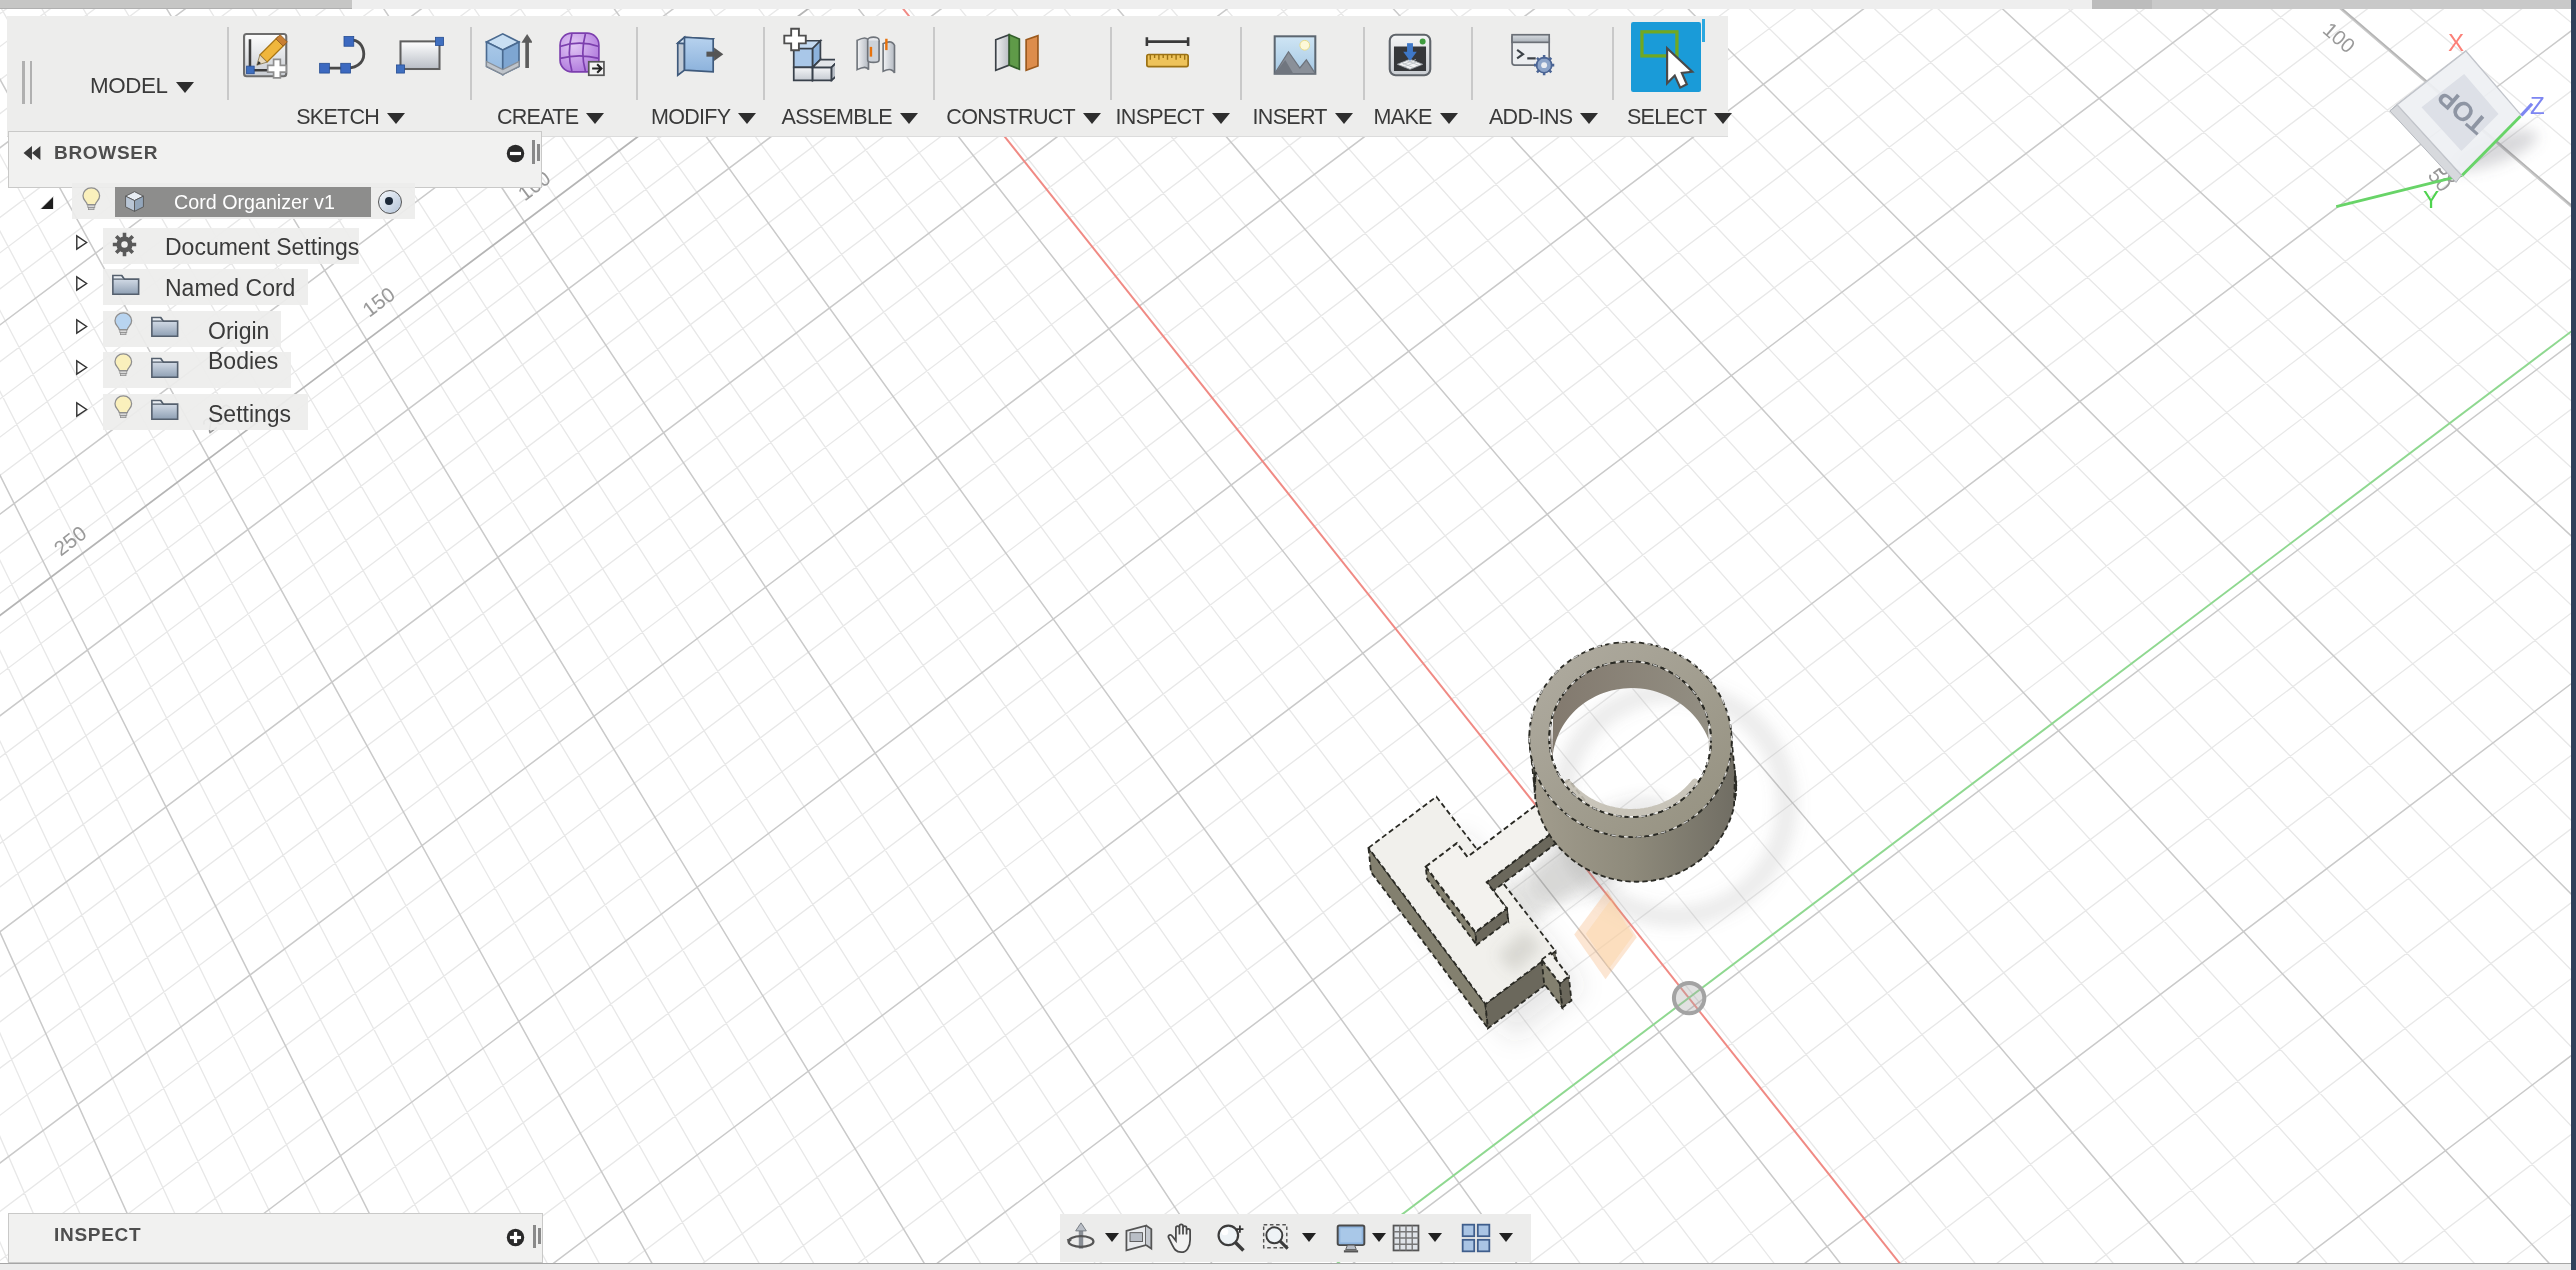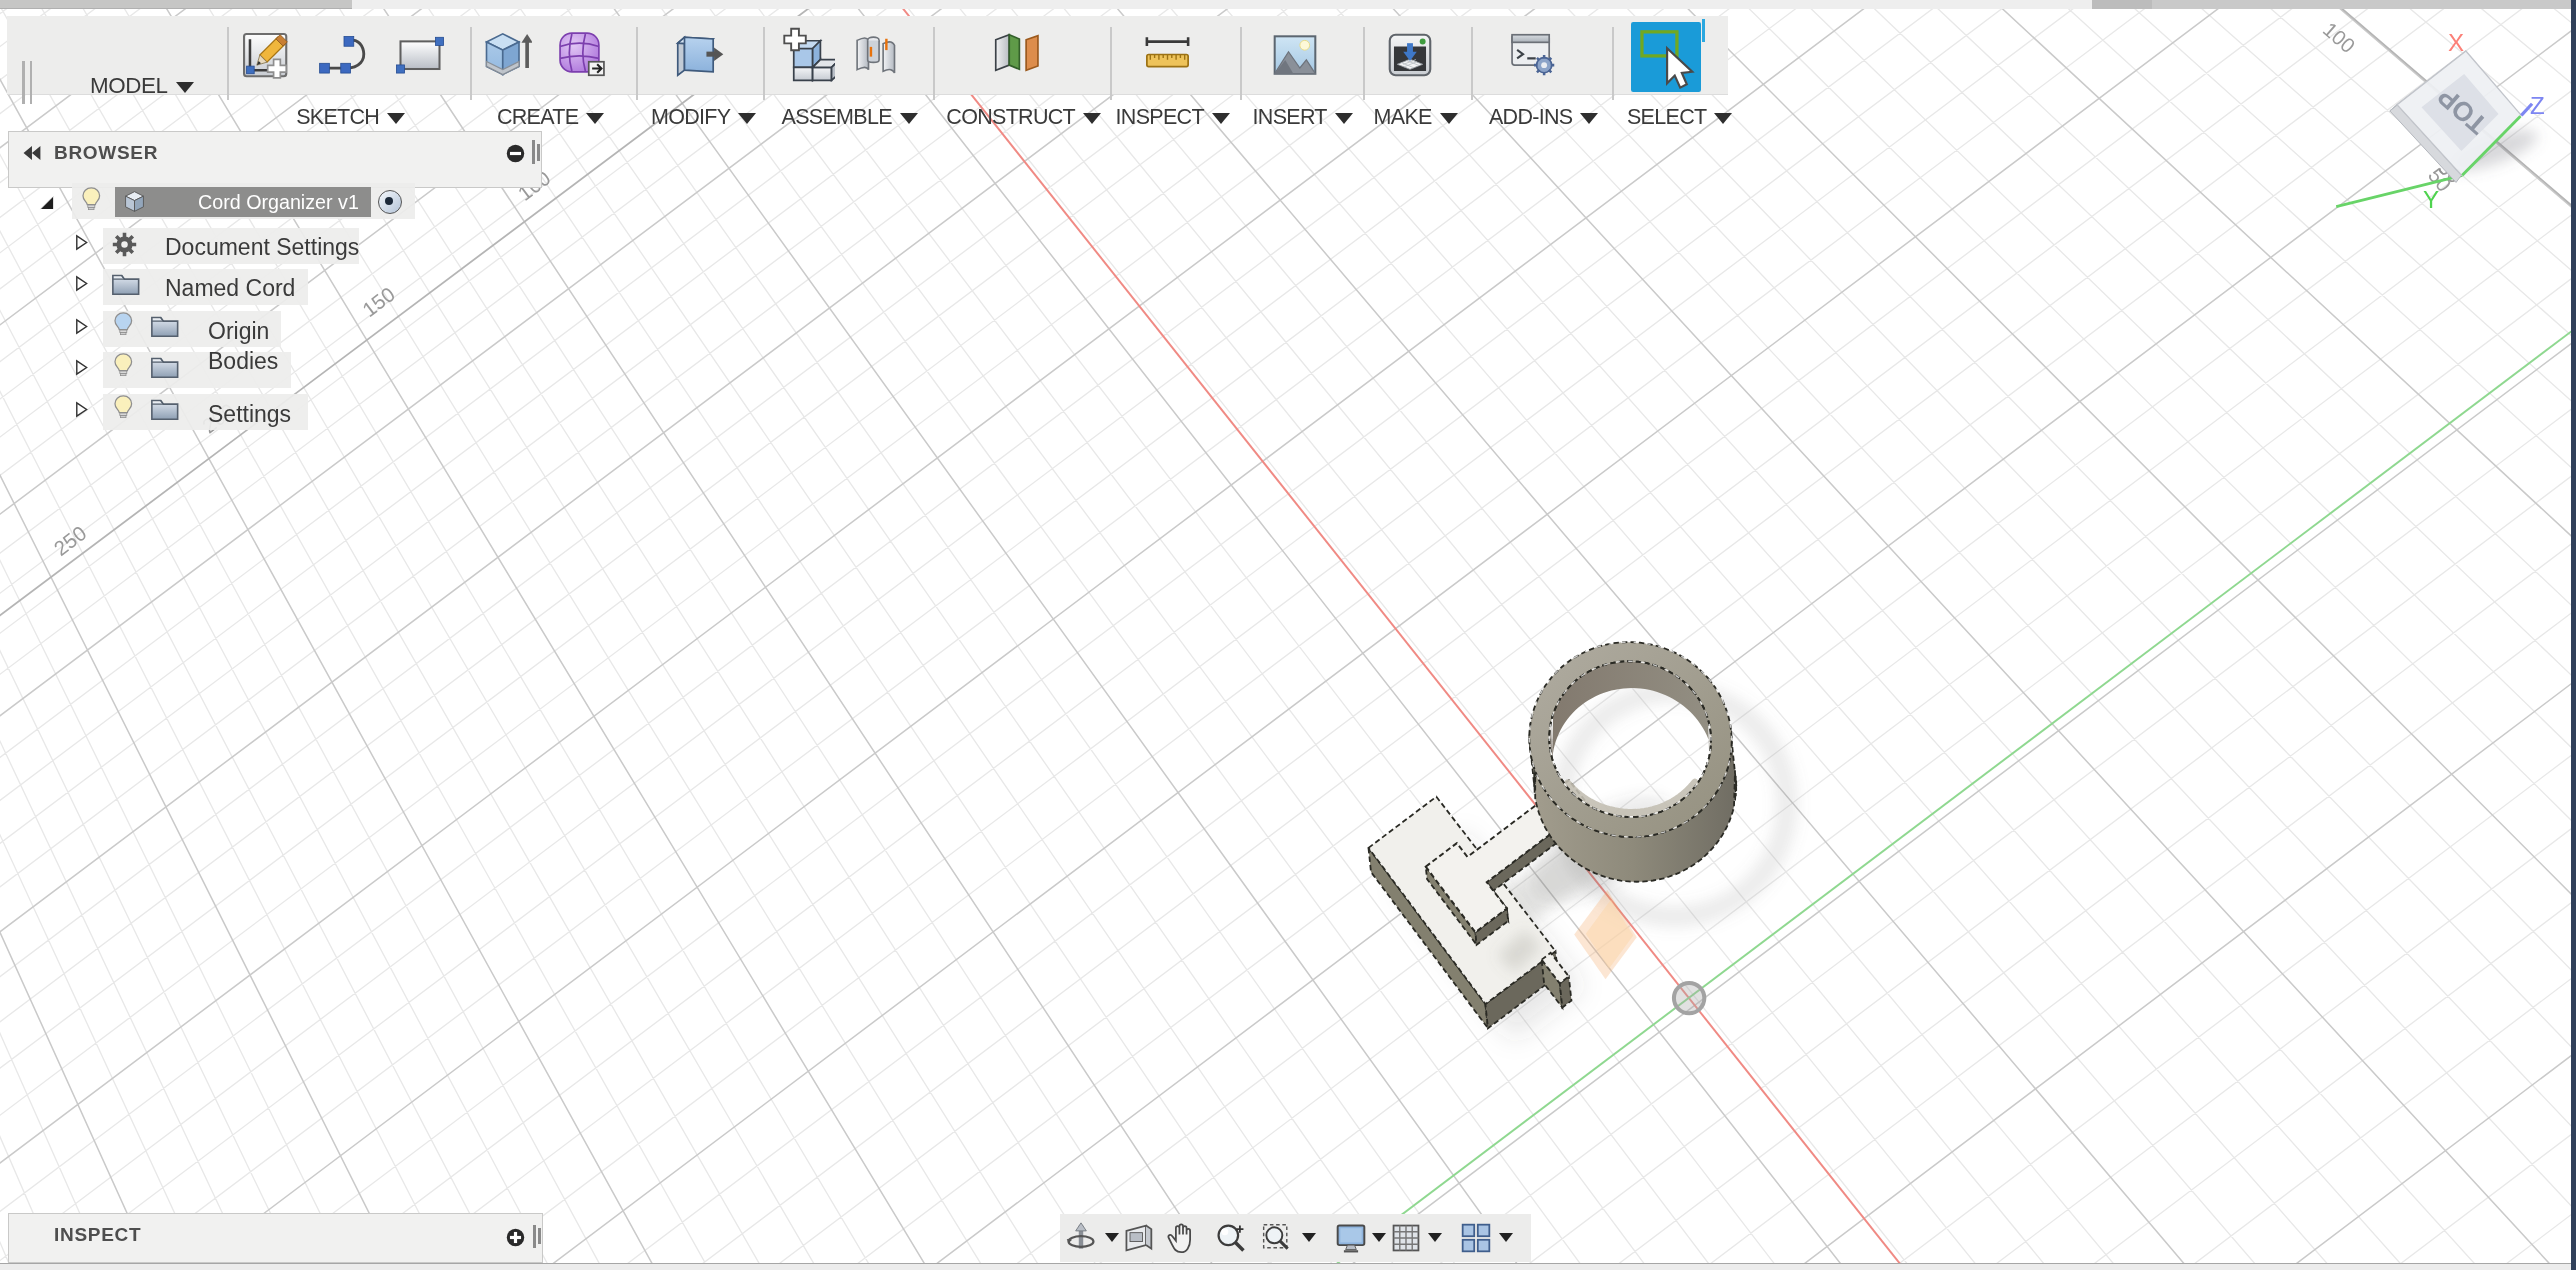--- a/index.html
+++ b/index.html
@@ -1,30 +1,30 @@
 <!DOCTYPE html>
 <html style="font-size:14.3px"><head><meta charset="utf-8">
 <style>
 * { margin:0; padding:0; box-sizing:border-box; }
 html,body { width:2576px; height:1270px; overflow:hidden; background:#fff;
   font-family:"Liberation Sans", sans-serif; }
 #canvas { position:absolute; inset:0; background:#fff; }
 .strip { position:absolute; top:0; height:9px; }
-#toolbar { position:absolute; left:7.2px; top:16px; width:1721px; height:79px; background:#ededec; border-bottom:0.9px solid #dcdcdc; }
+#toolbar { position:absolute; left:7.2px; top:16px; width:1721px; height:121px; background:#ededec; border-bottom:0.9px solid #dcdcdc; }
 .sep { position:absolute; top:10.7px; width:1.8px; height:73px; background:#c9c9c9; }
 .tlab { position:absolute; top:89px; width:215px; text-align:center; font-size:21.5px; letter-spacing:-0.7px; color:#3a3a3a; white-space:nowrap; }
 .tri { display:inline-block; width:0; height:0; border-left:9px solid transparent; border-right:9px solid transparent; border-top:11.6px solid #2e2e2e; margin-left:8px; }
 #modelbtn { position:absolute; left:27px; top:57px; width:215px; text-align:center; font-size:22.4px; letter-spacing:-0.4px; color:#3a3a3a; }
 .vh { position:absolute; top:45px; width:2.7px; height:43px; background:#b0b0b0; }
 #browser { position:absolute; left:8px; top:131px; width:534px; height:57px; background:#f1f1f0; border:1.8px solid #c9c9c8; z-index:30; }
 #comments { position:absolute; left:8px; top:1213px; width:535px; height:50px; background:#f1f1f0; border:1.8px solid #c9c9c8; z-index:30; }
 .ptitle { position:absolute; left:45px; top:9.8px; font-size:19px; font-weight:bold; color:#4e4e4e; letter-spacing:0.7px; }
 .trow { position:absolute; height:36px; background:rgba(237,237,236,0.92); z-index:30; }
 .ttext { position:absolute; font-size:23px; color:#3a3a3a; z-index:32; }
-.selbox { position:absolute; left:115px; top:187px; width:256px; height:30px; background:#8d8d8c; color:#fff; font-size:19.7px; line-height:30px; z-index:32;padding-left:24px; }
+.selbox { position:absolute; left:115px; top:187px; width:256px; height:30px; background:#8d8d8c; color:#fff; font-size:19.7px; line-height:30px; z-index:32; }
 .radio { position:absolute; left:378px; top:190px; width:24px; height:24px; border-radius:50%; background:linear-gradient(135deg,#f4f8fc,#b4c4d8); border:1.8px solid #555; z-index:32; }
 .rdot { position:absolute; left:6.3px; top:6.3px; width:8px; height:8px; border-radius:50%; background:#1c2a3a; }
 #navbar { position:absolute; left:1060px; top:1214px; width:471px; height:48px; background:#ececeb; z-index:30; }
 #bstrip { position:absolute; left:0; top:1263px; width:2576px; height:7.2px; background:#ececec; border-top:0.9px solid #a6a6a6; z-index:35; }
 #rstrip { position:absolute; left:2571px; top:0; width:5.4px; height:1270px; background:#31405a; z-index:40; }
 </style></head>
 <body>
 <div id="canvas">
 <svg width="2576" height="1270" viewBox="0 0 2880 1420">
 <path d="M-730 -60L2940 9152M-654 -60L2940 8579M-616 -60L2940 8307M-578 -60L2940 8043M-539 -60L2940 7787M-459 -60L2940 7300M-419 -60L2940 7067M-379 -60L2940 6841M-337 -60L2940 6621M-254 -60L2940 6201M-212 -60L2940 5999M-169 -60L2940 5804M-126 -60L2940 5613M-60 -100L2940 5247M-60 -177L2940 5071M-60 -253L2940 4900M-60 -326L2940 4733M-60 -468L2940 4411M-60 -536L2940 4256M-60 -603L2940 4105M-60 -668L2940 3958M-60 -793L2940 3673M-60 -854L2940 3536M-60 -913L2940 3401M-60 -971L2940 3270M-60 -1083L2940 3016M-60 -1137L2940 2893M-60 -1190L2940 2773M-60 -1242L2940 2655M-60 -1342L2940 2428M-60 -1391L2940 2317M-60 -1438L2940 2209M-60 -1485L2940 2103M-60 -1576L2940 1898M-60 -1620L2940 1798M-60 -1663L2940 1700M-60 -1705L2940 1604M-60 -1787L2998 1480M-60 -1827L3085 1480M-60 -1866L3174 1480M-60 -1905L3263 1480M-60 -1980L3445 1480M-60 -2016L3538 1480M-60 -2052L3633 1480M-60 -2087L3728 1480M-60 -2155L3924 1480M-60 -2189L4023 1480M-60 -2221L4124 1480M-60 -2254L4227 1480M-60 -2316L4436 1480M-60 -2347L4543 1480M-60 -2377L4652 1480M-60 -2407L4762 1480M-60 -2465L4987 1480M-60 -2493L5103 1480M-2052 1480L2940 -2260M-1955 1480L2940 -2188M-1906 1480L2940 -2151M-1856 1480L2940 -2114M-1805 1480L2940 -2077M-1702 1480L2940 -2000M-1650 1480L2940 -1961M-1597 1480L2940 -1922M-1543 1480L2940 -1882M-1434 1480L2940 -1801M-1378 1480L2940 -1760M-1321 1480L2940 -1718M-1264 1480L2940 -1675M-1148 1480L2940 -1588M-1088 1480L2940 -1544M-1028 1480L2940 -1500M-967 1480L2940 -1454M-843 1480L2940 -1362M-779 1480L2940 -1314M-715 1480L2940 -1266M-650 1480L2940 -1218M-516 1480L2940 -1119M-449 1480L2940 -1068M-380 1480L2940 -1017M-310 1480L2940 -964M-167 1480L2940 -858M-94 1480L2940 -803M-60 1510L2940 -748M-60 1566L2940 -692M-60 1682L2940 -577M-60 1741L2940 -519M-60 1801L2940 -459M-60 1862L2940 -399M-60 1987L2940 -275M-60 2050L2940 -211M-60 2115L2940 -147M-60 2181L2940 -81M-60 2316L3089 -60M-60 2386L3180 -60M-60 2456L3273 -60M-60 2528L3367 -60M-60 2674L3560 -60M-60 2750L3659 -60M-60 2826L3759 -60M-60 2904L3861 -60M-60 3064L4071 -60M-60 3147L4179 -60M-60 3230L4288 -60M-60 3315L4400 -60M-60 3491L4629 -60M-60 3581L4747 -60M-60 3673L4866 -60M-60 3766L4989 -60M-60 3959L5240 -60" stroke="#e8e8e8" stroke-width="1.5" fill="none"></path>

